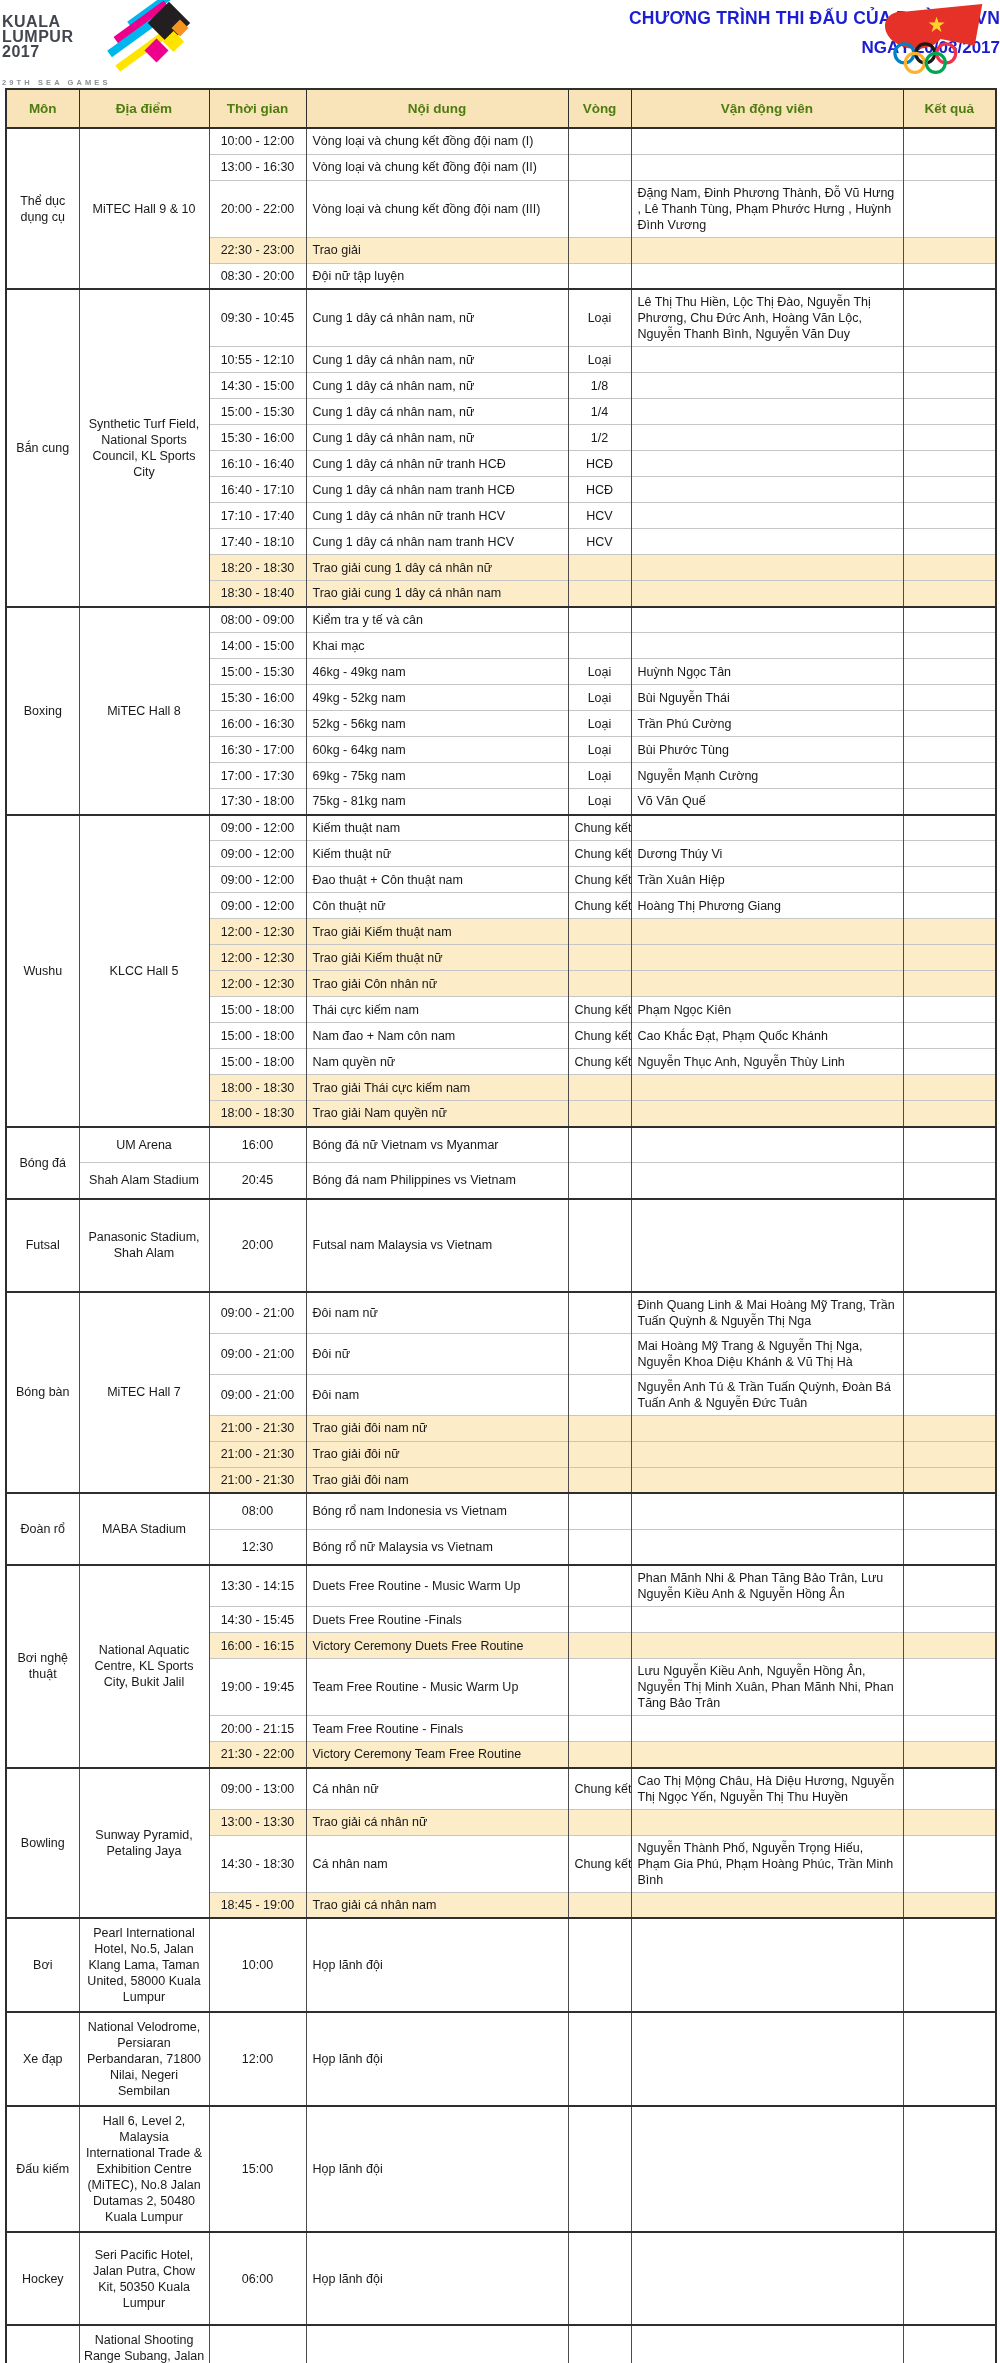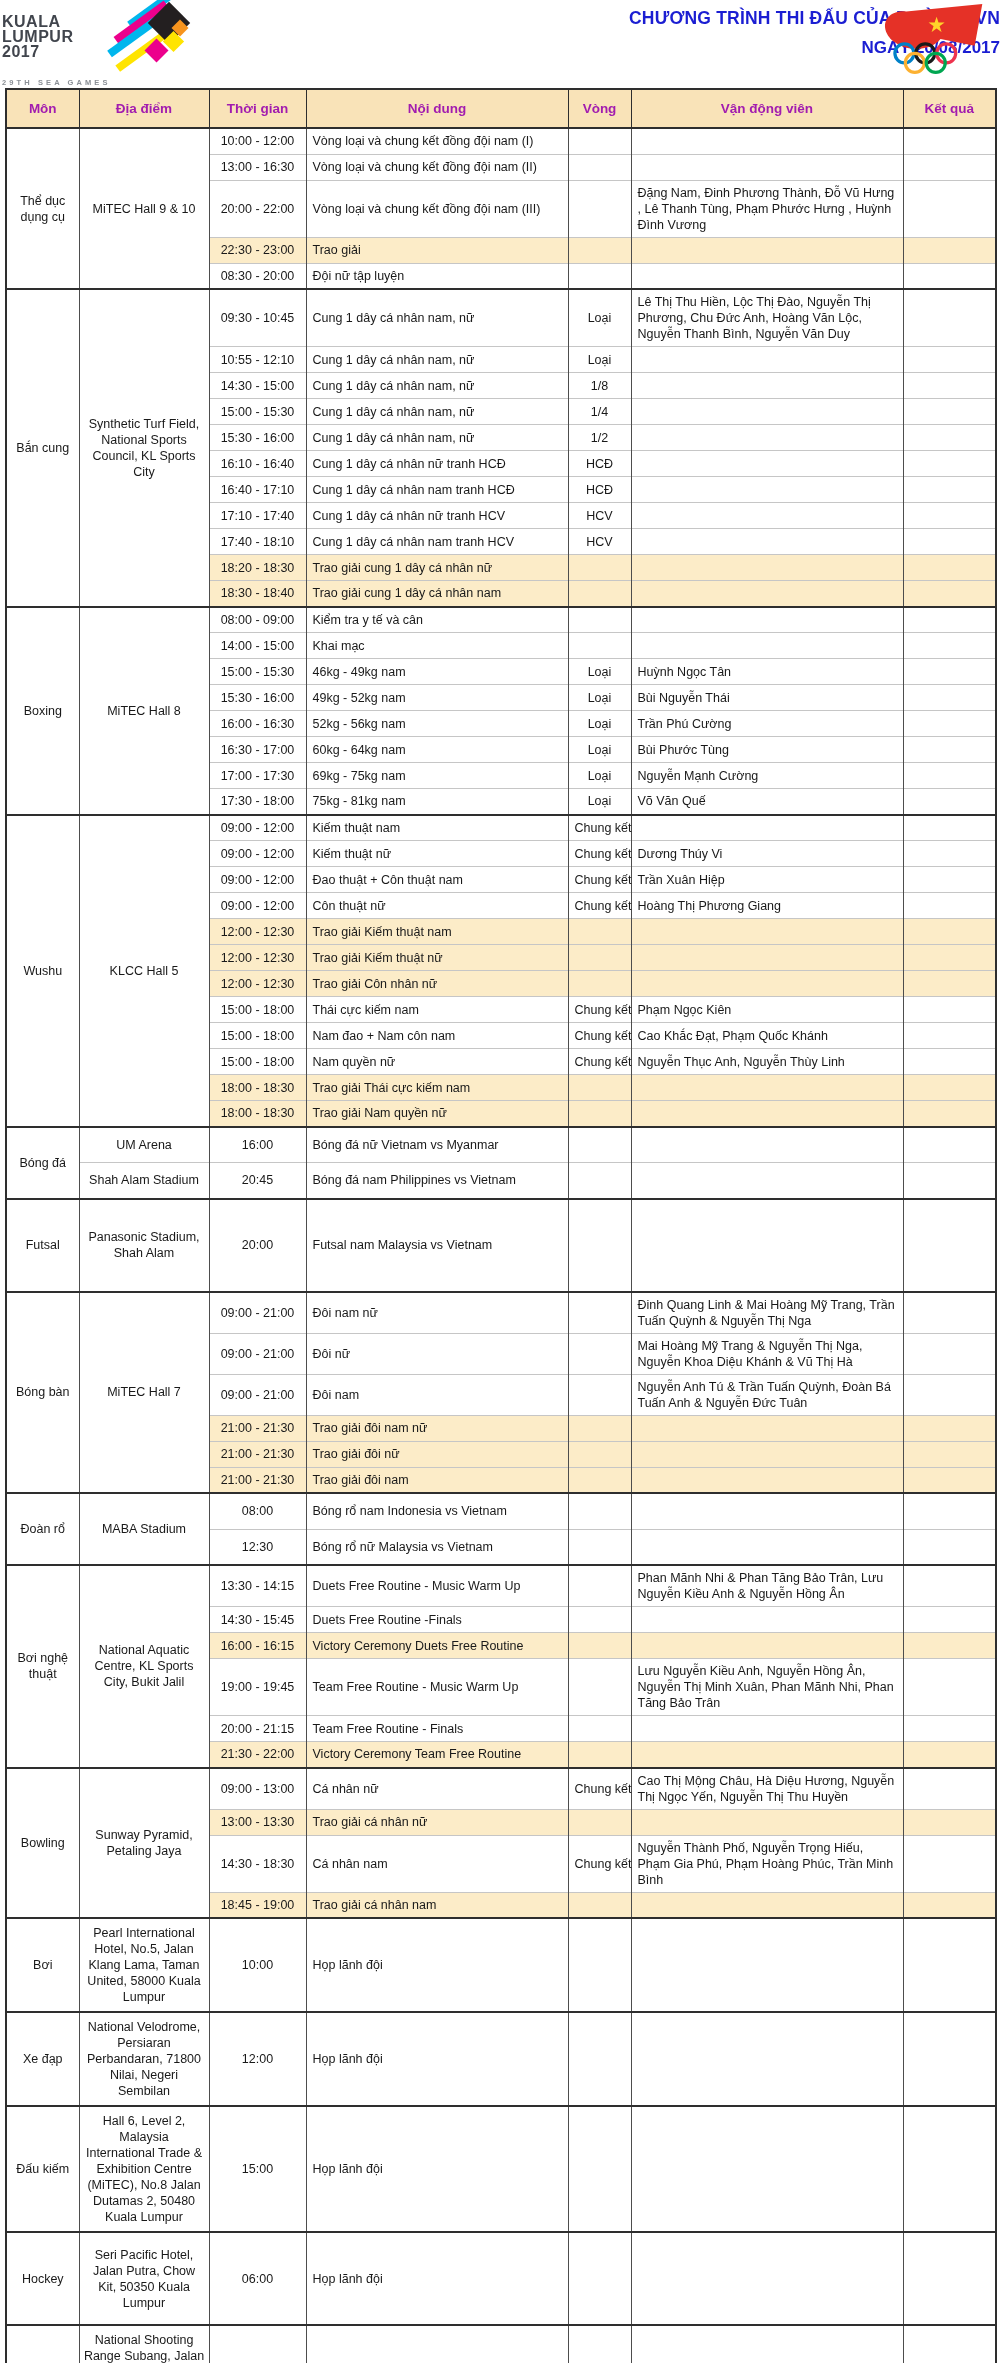--- a/index.html
+++ b/index.html
@@ -65,21 +65,21 @@
     border-collapse:collapse;table-layout:fixed;
     width:990px;margin:0 5px;
     border:2px solid #2e2e2e;
   }
   col.c-mon{width:73px;} col.c-venue{width:130px;} col.c-time{width:97px;}
   col.c-event{width:262px;} col.c-round{width:63px;} col.c-ath{width:272px;}
   col.c-res{width:93px;}
   th{
     background:var(--c-header-bg);
     border:1px solid #2e2e2e;border-bottom:2px solid #2e2e2e;
-    font-size:13.5px;font-weight:bold;padding:11px 2px;color:#a21caf;
+    font-size:13.5px;font-weight:bold;padding:11px 2px;color:#4d7c0f;
   }
   td{
     border-left:1px solid #4d4d4d;border-right:1px solid #4d4d4d;
     border-top:1px solid #c6c6c6;
     font-size:12.5px;line-height:1.28;
     padding:4px 6px;vertical-align:middle;
   }
   tbody.section > tr:first-child > td{border-top:2px solid #2e2e2e;}
   tbody tr{height:26px;}
   tbody.rows-1 tr{height:93px;}

